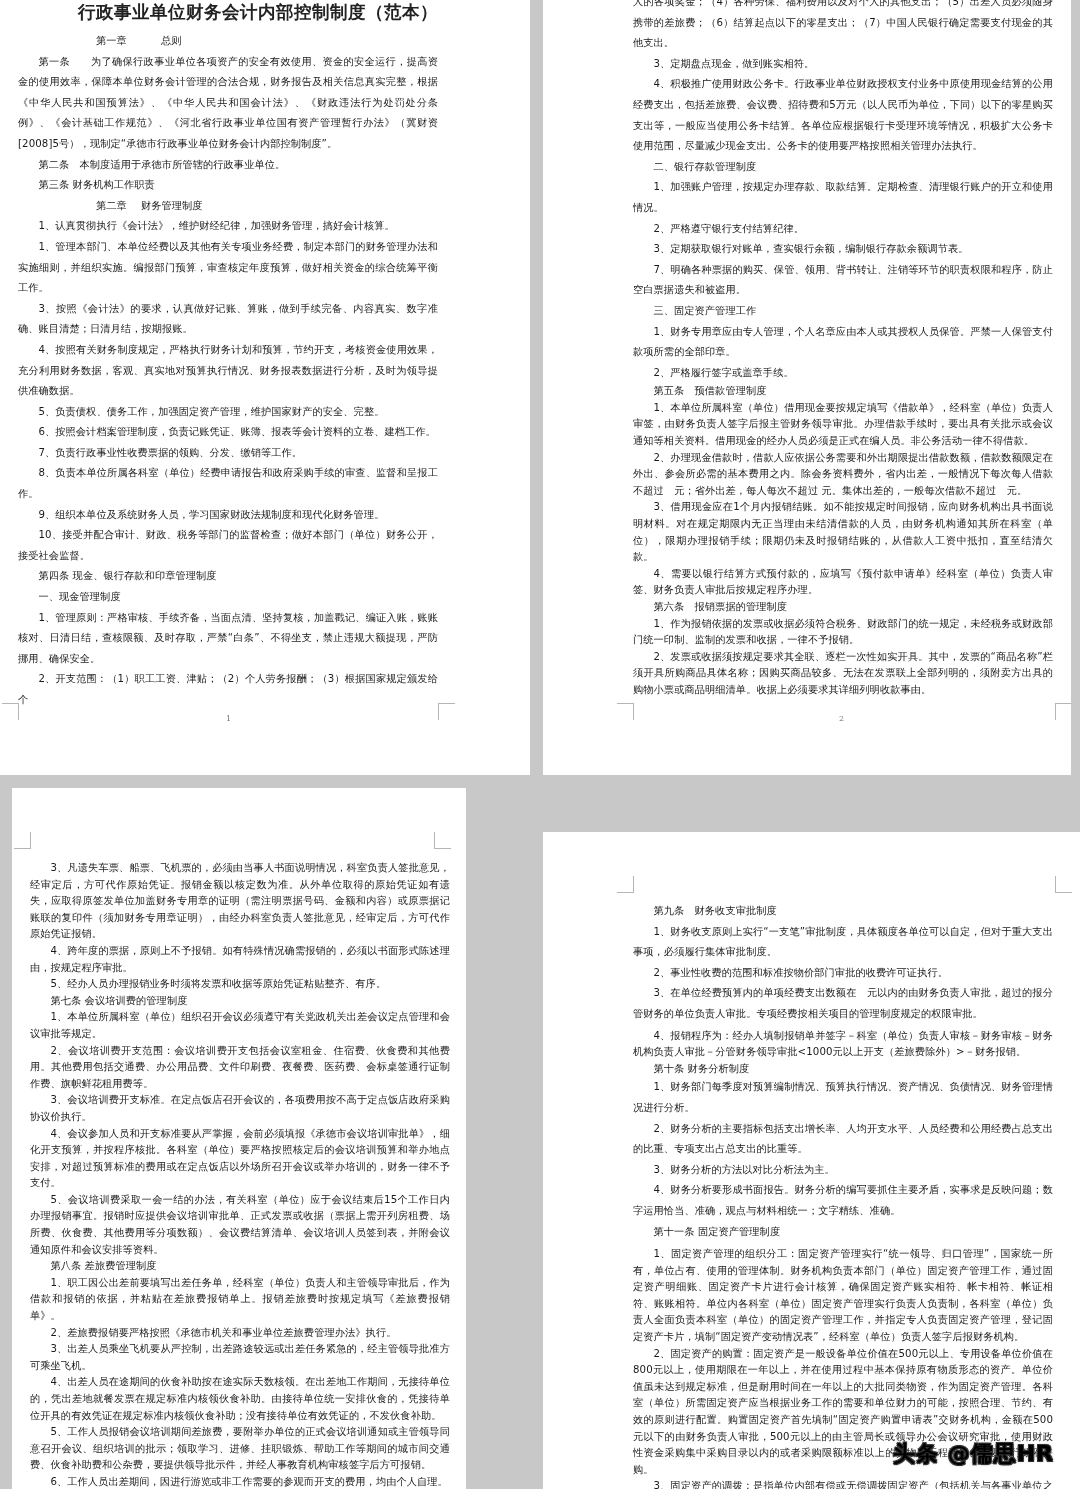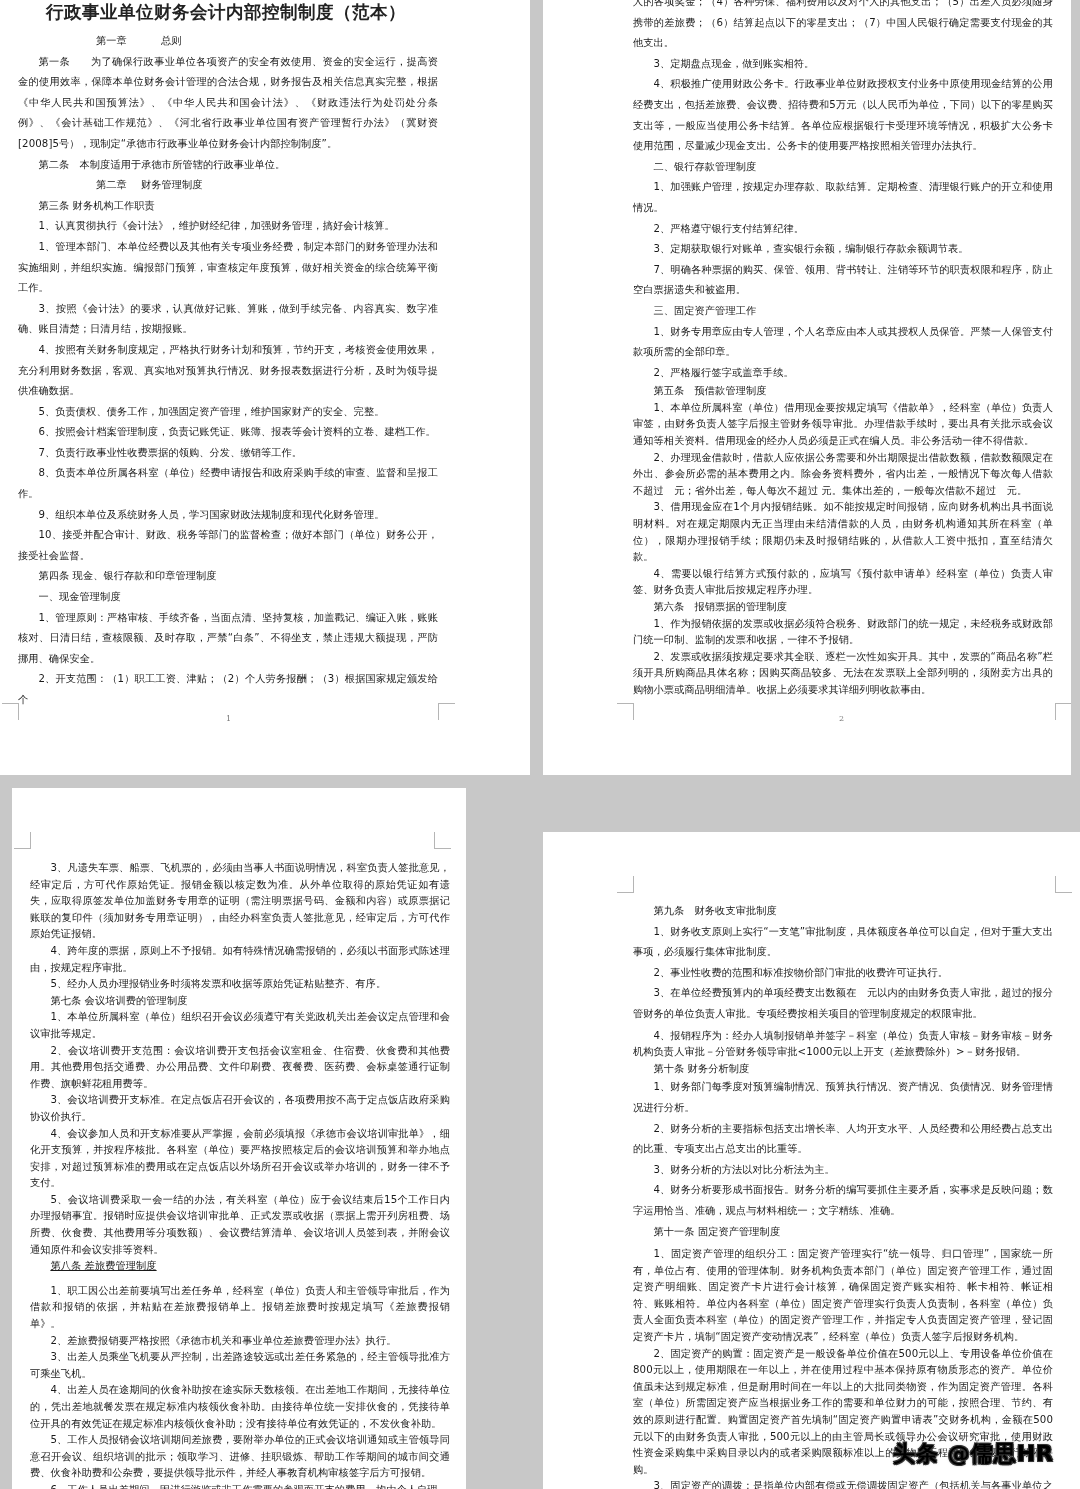--- a/index.html
+++ b/index.html
@@ -20,21 +20,21 @@
 
   .content { position: absolute; font-size: 10.2px; letter-spacing: 0.1px; }
   #p1 .content { left: 18px; top: 0; width: 420px; }
   #p2 .content { left: 90px; top: 0; width: 420px; }
   #p3 .content { left: 18px; top: 70px; width: 420px; }
   #p4 .content { left: 90px; top: 70px; width: 420px; }
 
   .doc-title {
     font-family: "DejaVu Serif", "Liberation Serif", serif;
     font-weight: bold; font-size: 17.5px; color: #222;
-    margin: 0 0 7px 28px; line-height: 24px; letter-spacing: 0.5px;
+    margin: 0 0 7px 28px; line-height: 24px; letter-spacing: 0.5px; text-align: right;
   }
   .p { margin: 0; line-height: 20.6px; text-align: justify; }
   .p.tight { line-height: 16.6px; }
   .indent { text-indent: 2em; }
   .chapter { padding-left: 78px; }
   .chapter .gap { display: inline-block; width: 34px; }
 
   
   .mark { position: absolute; width: 16px; height: 16px; border-color: #b5b5b5; border-style: solid; border-width: 0; }
   .mark.bl { border-top-width: 1px; border-right-width: 1px; }
@@ -56,24 +56,24 @@
 <body>
 
 <div class="page" id="p1">
   <div class="content">
     <h1 class="doc-title">行政事业单位财务会计内部控制制度（范本）</h1>
     <p class="p chapter">
       <span>第一章</span><span class="gap"></span><span>总则</span>
     </p>
     <p class="p indent">第一条　　为了确保行政事业单位各项资产的安全有效使用、资金的安全运行，提高资金的使用效率，保障本单位财务会计管理的合法合规，财务报告及相关信息真实完整，根据《中华人民共和国预算法》、《中华人民共和国会计法》、《财政违法行为处罚处分条例》、《会计基础工作规范》、《河北省行政事业单位国有资产管理暂行办法》（冀财资[2008]5号），现制定“承德市行政事业单位财务会计内部控制制度”。</p>
     <p class="p indent">第二条　本制度适用于承德市所管辖的行政事业单位。</p>
+    <p class="p indent">第三条 财务机构工作职责</p>
     <p class="p chapter">
       <span>第二章</span><span class="gap" style="width:14px"></span><span>财务管理制度</span>
     </p>
-    <p class="p indent">第三条 财务机构工作职责</p>
     <p class="p indent">1、认真贯彻执行《会计法》，维护财经纪律，加强财务管理，搞好会计核算。</p>
     <p class="p indent">1、管理本部门、本单位经费以及其他有关专项业务经费，制定本部门的财务管理办法和实施细则，并组织实施。编报部门预算，审查核定年度预算，做好相关资金的综合统筹平衡工作。</p>
     <p class="p indent">3、按照《会计法》的要求，认真做好记账、算账，做到手续完备、内容真实、数字准确、账目清楚；日清月结，按期报账。</p>
     <p class="p indent">4、按照有关财务制度规定，严格执行财务计划和预算，节约开支，考核资金使用效果，充分利用财务数据，客观、真实地对预算执行情况、财务报表数据进行分析，及时为领导提供准确数据。</p>
     <p class="p indent">5、负责债权、债务工作，加强固定资产管理，维护国家财产的安全、完整。</p>
     <p class="p indent">6、按照会计档案管理制度，负责记账凭证、账簿、报表等会计资料的立卷、建档工作。</p>
     <p class="p indent">7、负责行政事业性收费票据的领购、分发、缴销等工作。</p>
     <p class="p indent">8、负责本单位所属各科室（单位）经费申请报告和政府采购手续的审查、监督和呈报工作。</p>
     <p class="p indent">9、组织本单位及系统财务人员，学习国家财政法规制度和现代化财务管理。</p>
     <p class="p indent">10、接受并配合审计、财政、税务等部门的监督检查；做好本部门（单位）财务公开，接受社会监督。</p>
@@ -120,21 +120,21 @@
   <div class="content" style="top:72px;">
     <p class="p tight indent">3、凡遗失车票、船票、飞机票的，必须由当事人书面说明情况，科室负责人签批意见，经审定后，方可代作原始凭证。报销金额以核定数为准。从外单位取得的原始凭证如有遗失，应取得原签发单位加盖财务专用章的证明（需注明票据号码、金额和内容）或原票据记账联的复印件（须加财务专用章证明），由经办科室负责人签批意见，经审定后，方可代作原始凭证报销。</p>
     <p class="p tight indent">4、跨年度的票据，原则上不予报销。如有特殊情况确需报销的，必须以书面形式陈述理由，按规定程序审批。</p>
     <p class="p tight indent">5、经办人员办理报销业务时须将发票和收据等原始凭证粘贴整齐、有序。</p>
     <p class="p tight indent">第七条 会议培训费的管理制度</p>
     <p class="p tight indent">1、本单位所属科室（单位）组织召开会议必须遵守有关党政机关出差会议定点管理和会议审批等规定。</p>
     <p class="p tight indent">2、会议培训费开支范围：会议培训费开支包括会议室租金、住宿费、伙食费和其他费用。其他费用包括交通费、办公用品费、文件印刷费、夜餐费、医药费、会标桌签通行证制作费、旗帜鲜花租用费等。</p>
     <p class="p tight indent">3、会议培训费开支标准。在定点饭店召开会议的，各项费用按不高于定点饭店政府采购协议价执行。</p>
     <p class="p tight indent">4、会议参加人员和开支标准要从严掌握，会前必须填报《承德市会议培训审批单》，细化开支预算，并按程序核批。各科室（单位）要严格按照核定后的会议培训预算和举办地点安排，对超过预算标准的费用或在定点饭店以外场所召开会议或举办培训的，财务一律不予支付。</p>
     <p class="p tight indent">5、会议培训费采取一会一结的办法，有关科室（单位）应于会议结束后15个工作日内办理报销事宜。报销时应提供会议培训审批单、正式发票或收据（票据上需开列房租费、场所费、伙食费、其他费用等分项数额）、会议费结算清单、会议培训人员签到表，并附会议通知原件和会议安排等资料。</p>
-    <p class="p tight indent" style="margin-bottom:8px;text-decoration:underline;">第八条 差旅费管理制度</p>
+    <p class="p tight indent" style="margin-bottom:0;">第八条 差旅费管理制度</p>
     <p class="p tight indent">1、职工因公出差前要填写出差任务单，经科室（单位）负责人和主管领导审批后，作为借款和报销的依据，并粘贴在差旅费报销单上。报销差旅费时按规定填写《差旅费报销单》。</p>
     <p class="p tight indent">2、差旅费报销要严格按照《承德市机关和事业单位差旅费管理办法》执行。</p>
     <p class="p tight indent">3、出差人员乘坐飞机要从严控制，出差路途较远或出差任务紧急的，经主管领导批准方可乘坐飞机。</p>
     <p class="p tight indent">4、出差人员在途期间的伙食补助按在途实际天数核领。在出差地工作期间，无接待单位的，凭出差地就餐发票在规定标准内核领伙食补助。由接待单位统一安排伙食的，凭接待单位开具的有效凭证在规定标准内核领伙食补助；没有接待单位有效凭证的，不发伙食补助。</p>
     <p class="p tight indent">5、工作人员报销会议培训期间差旅费，要附举办单位的正式会议培训通知或主管领导同意召开会议、组织培训的批示；领取学习、进修、挂职锻炼、帮助工作等期间的城市间交通费、伙食补助费和公杂费，要提供领导批示件，并经人事教育机构审核签字后方可报销。</p>
     <p class="p tight indent">6、工作人员出差期间，因进行游览或非工作需要的参观而开支的费用，均由个人自理。</p>
 
   </div>
 </div>
 

